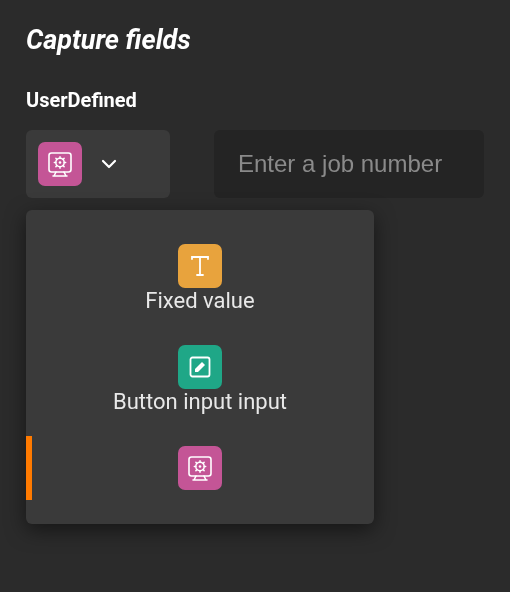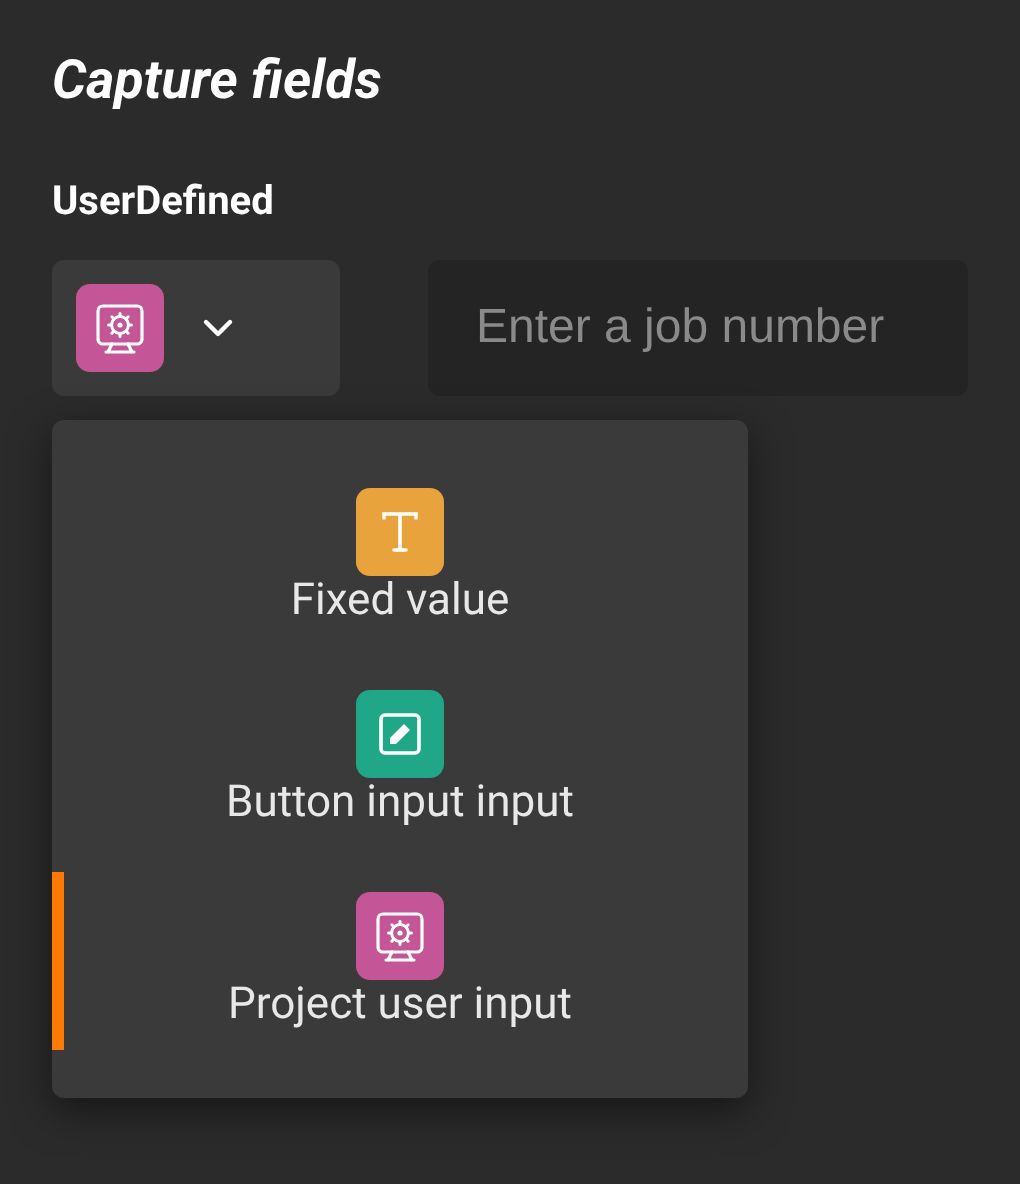--- a/index.html
+++ b/index.html
@@ -185,17 +185,16 @@
             <line x1="14" y1="16.7" x2="14" y2="18.2"></line>
             <line x1="8.3" y1="12.5" x2="9.8" y2="12.5"></line>
             <line x1="18.2" y1="12.5" x2="19.7" y2="12.5"></line>
             <line x1="9.9" y1="8.4" x2="11" y2="9.5"></line>
             <line x1="17" y1="15.5" x2="18.1" y2="16.6"></line>
             <line x1="18.1" y1="8.4" x2="17" y2="9.5"></line>
             <line x1="11" y1="15.5" x2="9.9" y2="16.6"></line>
           </g>
         </svg>
       </div>
-      <span class="menu-item-label">Project user input</span>
     </div>
 
   </div>
 </div>
 
 </body></html>

